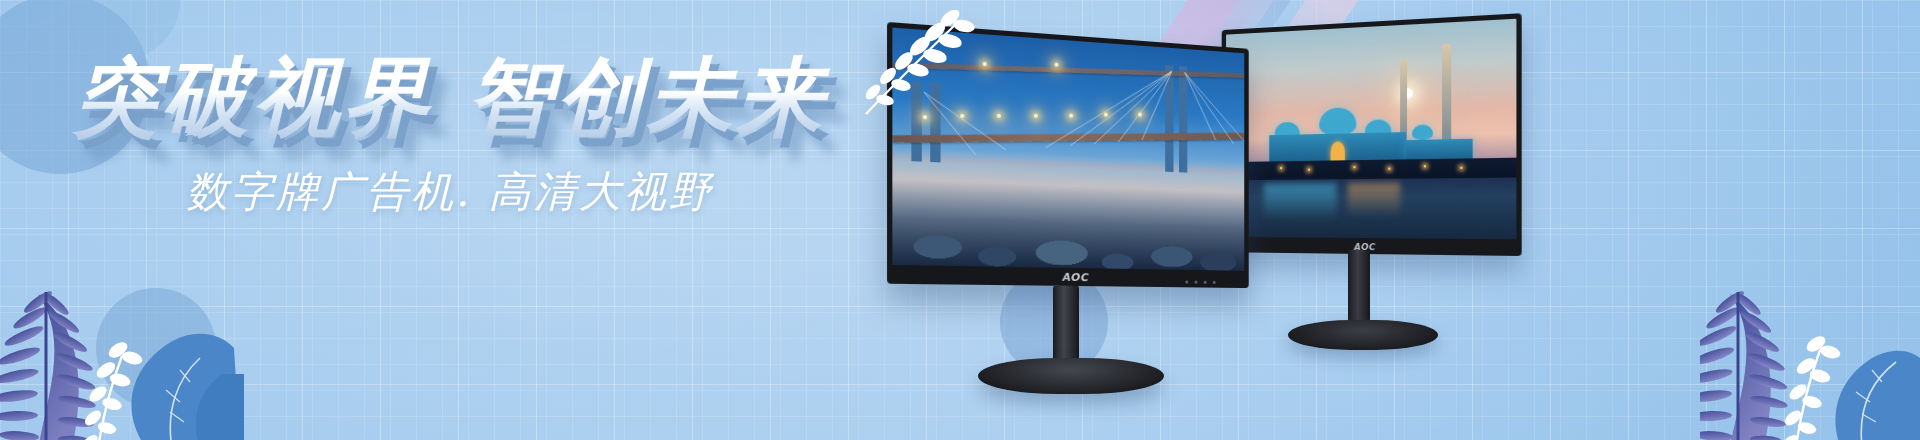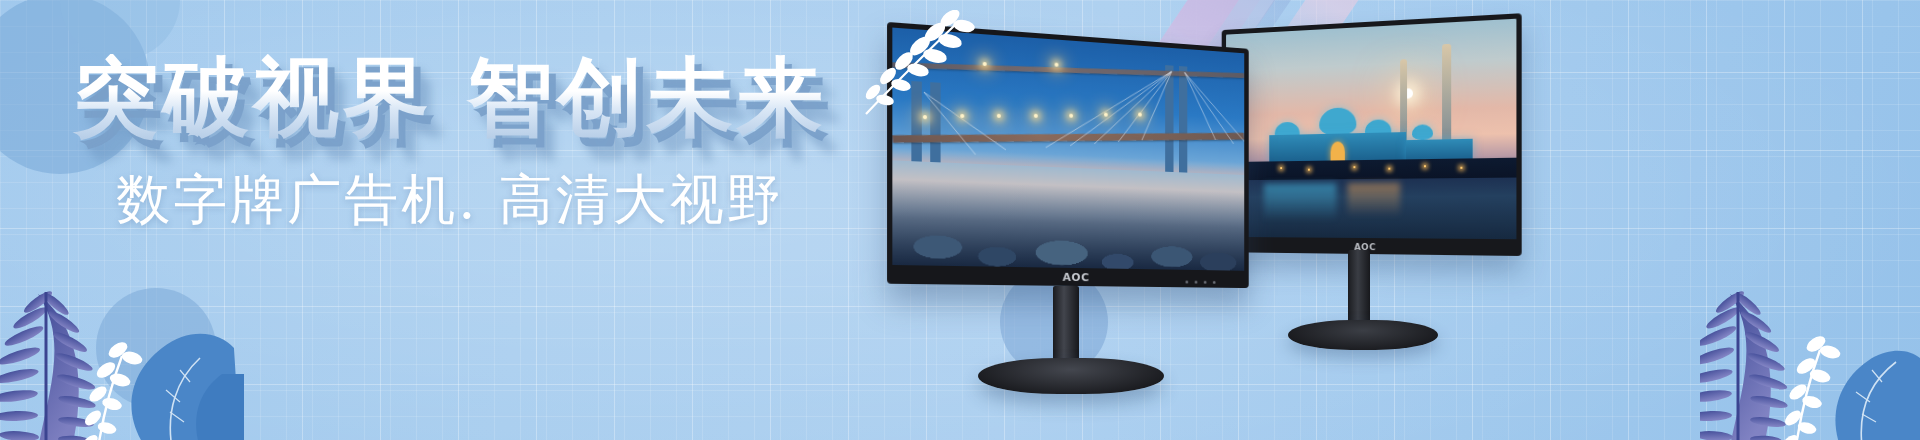--- a/index.html
+++ b/index.html
@@ -3,20 +3,21 @@
 <meta charset="utf-8">
 <style>
   html,body{margin:0;padding:0;background:#9dc7ec;}
   body{font-family:"Liberation Sans",sans-serif;}
 
   .banner{
     position:relative;
     width:1920px;height:440px;
     overflow:hidden;
     background:linear-gradient(105deg,#9cc6ec 0%,#a4cbee 30%,#a8cdef 55%,#9fc8ed 78%,#96c2ea 100%);
+    font-style:italic;
   }
 
   
   .grid{
     position:absolute;inset:0;
     background-image:
       linear-gradient(to right, rgba(255,255,255,.30) 1.5px, transparent 1.5px),
       linear-gradient(to bottom, rgba(255,255,255,.30) 1.5px, transparent 1.5px);
     background-size:78px 78px;
     background-position:-10px -6px;
@@ -65,21 +66,21 @@
     -webkit-text-fill-color:transparent;
     filter:drop-shadow(7px 9px 0 rgba(121,160,201,.92)) drop-shadow(10px 13px 5px rgba(95,135,180,.45));
     white-space:nowrap;
     display:inline-block;
     padding:0 6px;
   }
 
   .subline{
     margin-top:22px;
     font-family:"DejaVu Serif","Liberation Serif",serif;
-    font-size:54px;
+    font-size:42px;
     color:#ffffff;
     letter-spacing:3px;
     text-shadow:0 2px 6px rgba(70,110,160,.30);
     white-space:nowrap;
   }
 
   .tagline{
     margin-top:26px;
     font-family:"DejaVu Serif","Liberation Serif",serif;
     font-size:23px;

